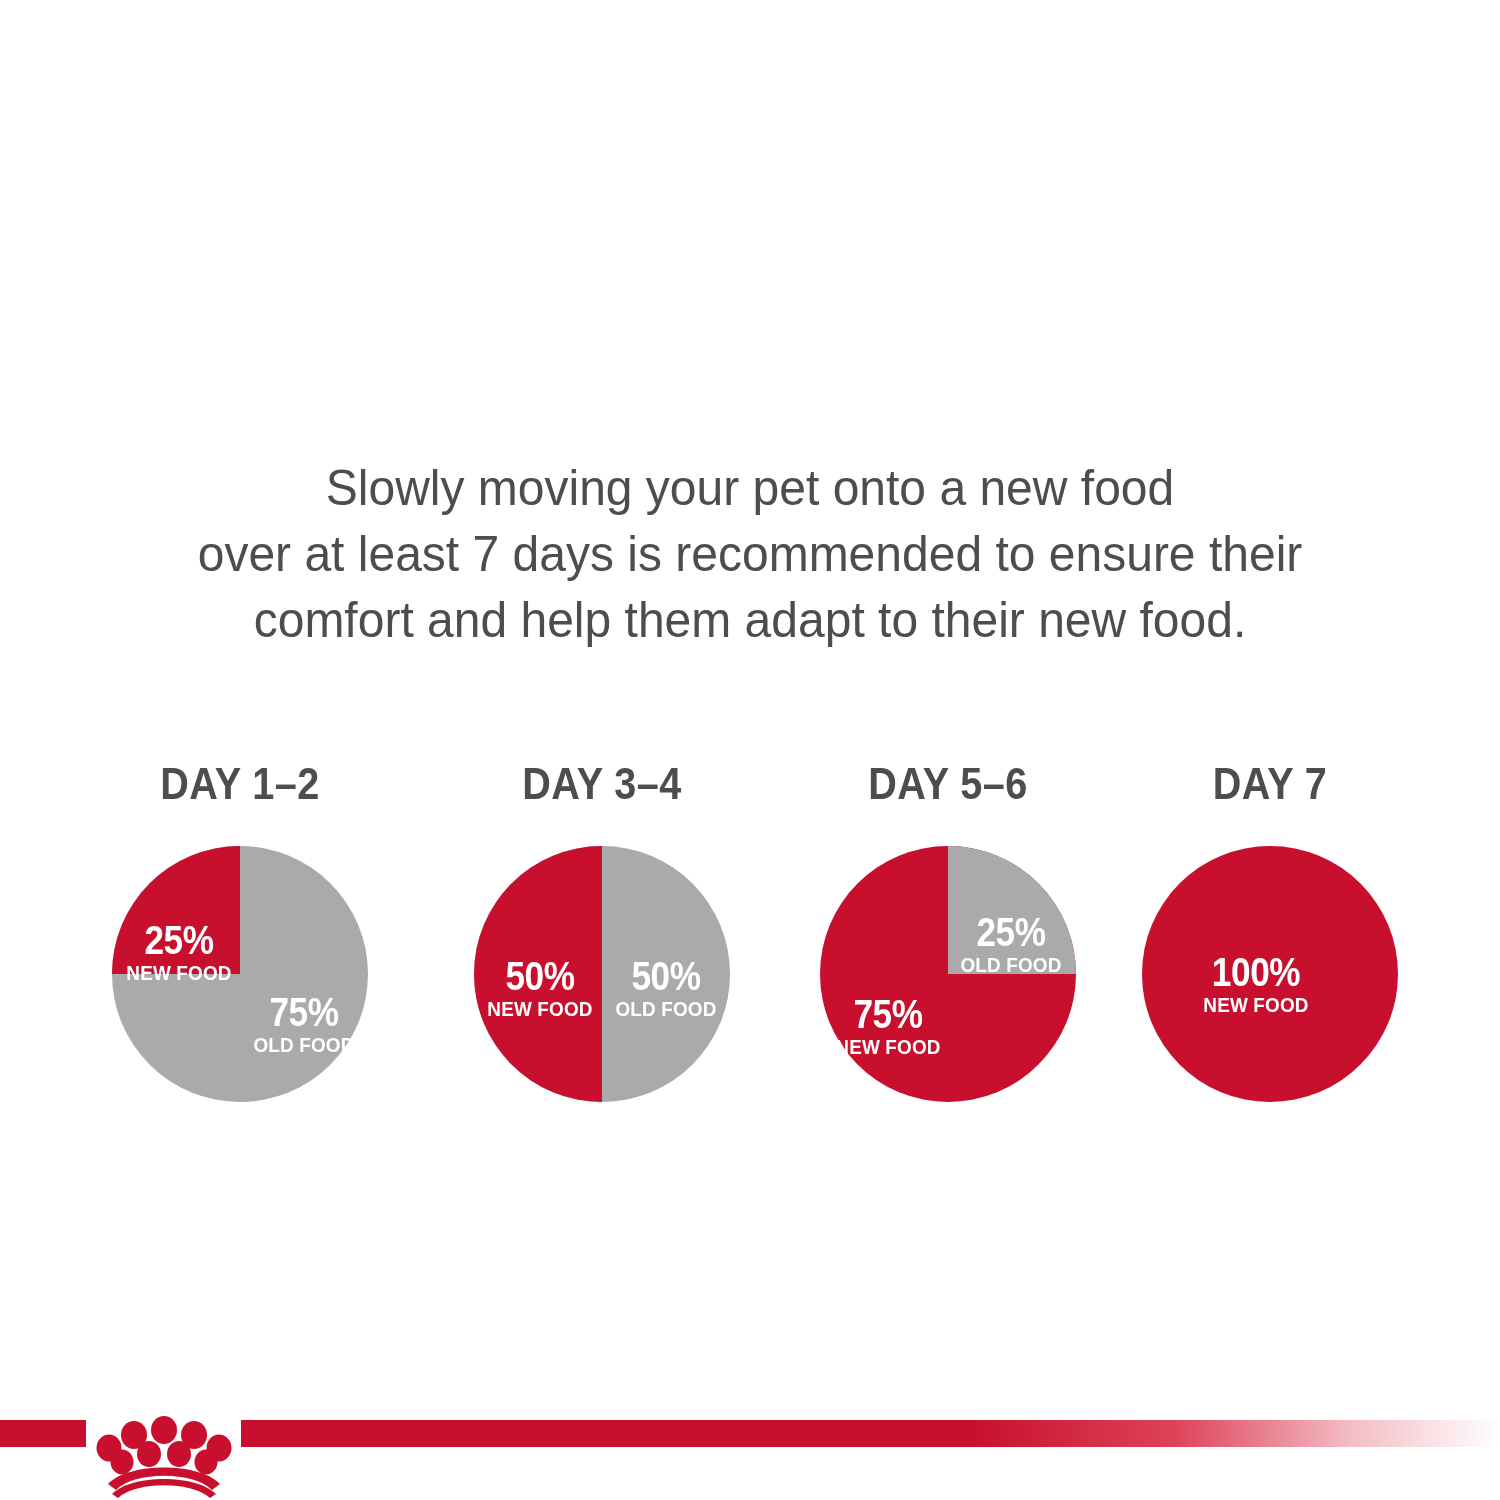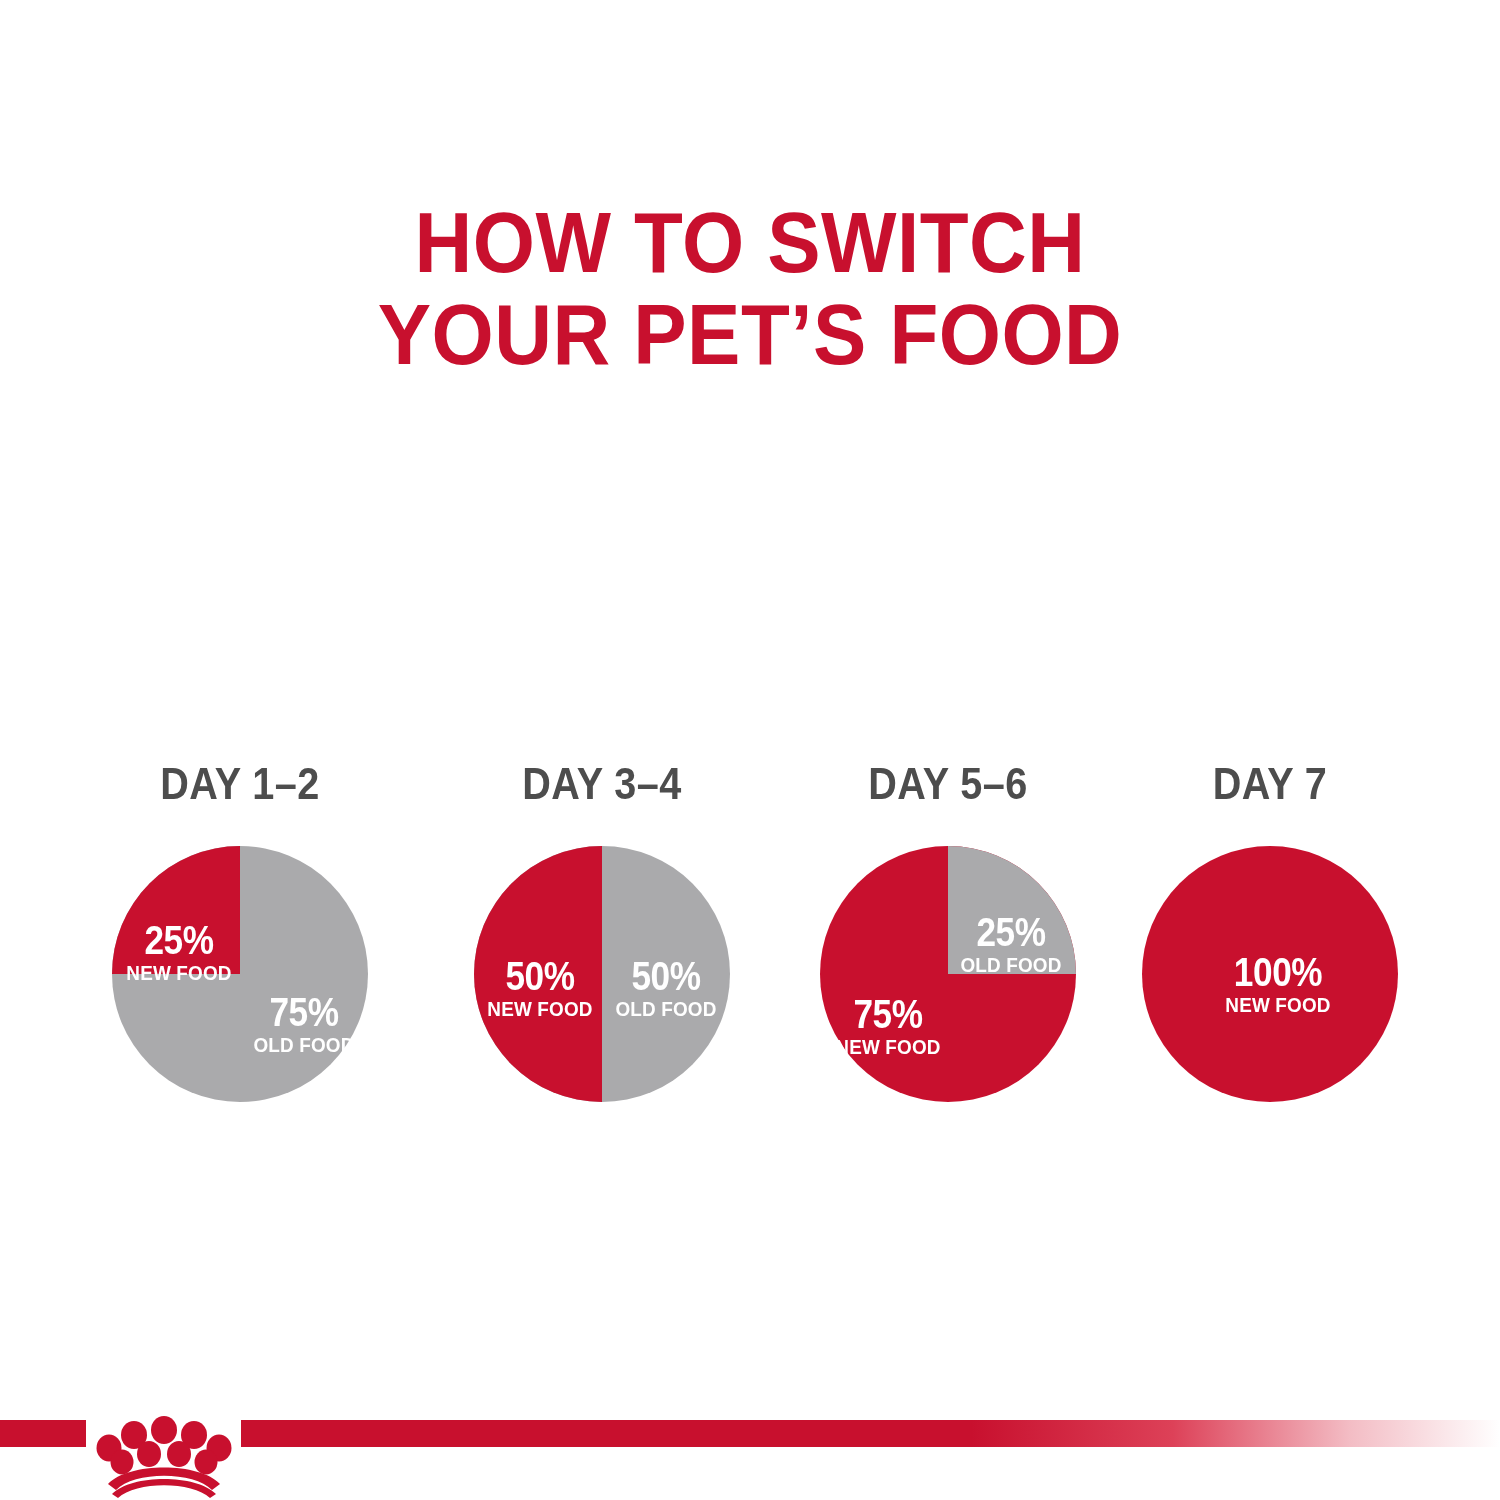--- a/index.html
+++ b/index.html
@@ -133,21 +133,21 @@
   
   .lbl-p0-new { left: 6px;   top: 74px;  width: 122px; }
   .lbl-p0-old { left: 128px; top: 146px; width: 128px; }
 
   .lbl-p1-new { left: 4px;   top: 110px; width: 124px; }
   .lbl-p1-old { left: 130px; top: 110px; width: 124px; }
 
   .lbl-p2-old { left: 130px; top: 66px;  width: 122px; }
   .lbl-p2-new { left: 6px;   top: 148px; width: 124px; }
 
-  .lbl-p3-all { left: 56px;  top: 106px; width: 160px; }
+  .lbl-p3-all { left: 34px;  top: 106px; width: 160px; }
 
   
   .footer {
     position: absolute;
     left: 0;
     top: 1398px;
     width: 1500px;
     height: 102px;
   }
   .bar-left {
@@ -173,25 +173,26 @@
     width: 156px;
     height: 102px;
   }
   .logo svg { display: block; width: 156px; height: 102px; }
 </style>
 </head>
 <body>
 
 <div id="page">
 
-  <div class="title-block">
-    <div class="title-line">HOW TO SWITCH</div>
-    <div class="title-line">YOUR PET’S FOOD</div>
+
+  <div class="intro-block">
+    <div class="intro-line">Slowly moving your pet onto a new food</div>
+    <div class="intro-line">over at least 7 days is recommended to ensure their</div>
+    <div class="intro-line">comfort and help them adapt to their new food.</div>
   </div>
-
 
   <div class="pies">
 
     <div class="pie-cell c0">
       <div class="day-label">DAY 1–2</div>
       <div class="pie-wrap">
         <svg class="pie-svg" viewBox="0 0 256 256">
           <circle cx="128" cy="128" r="128" fill="#AAAAAC"></circle>
           <path d="M128,128 L128,0 A128,128 0 0,0 0,128 Z" fill="#C8102E"></path>
         </svg>

